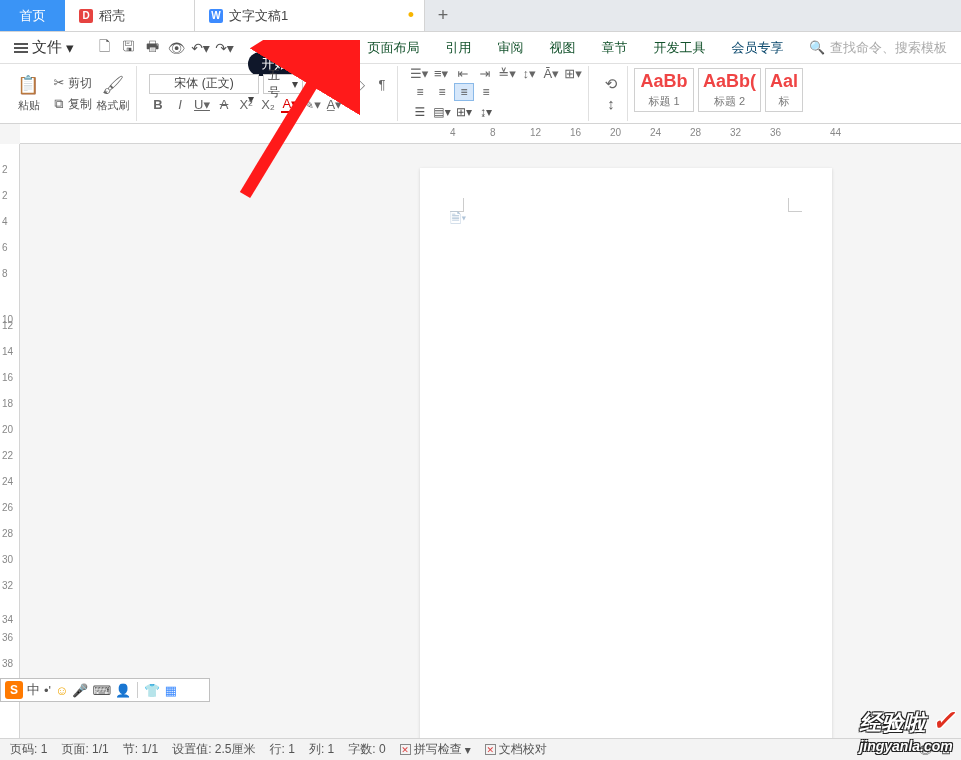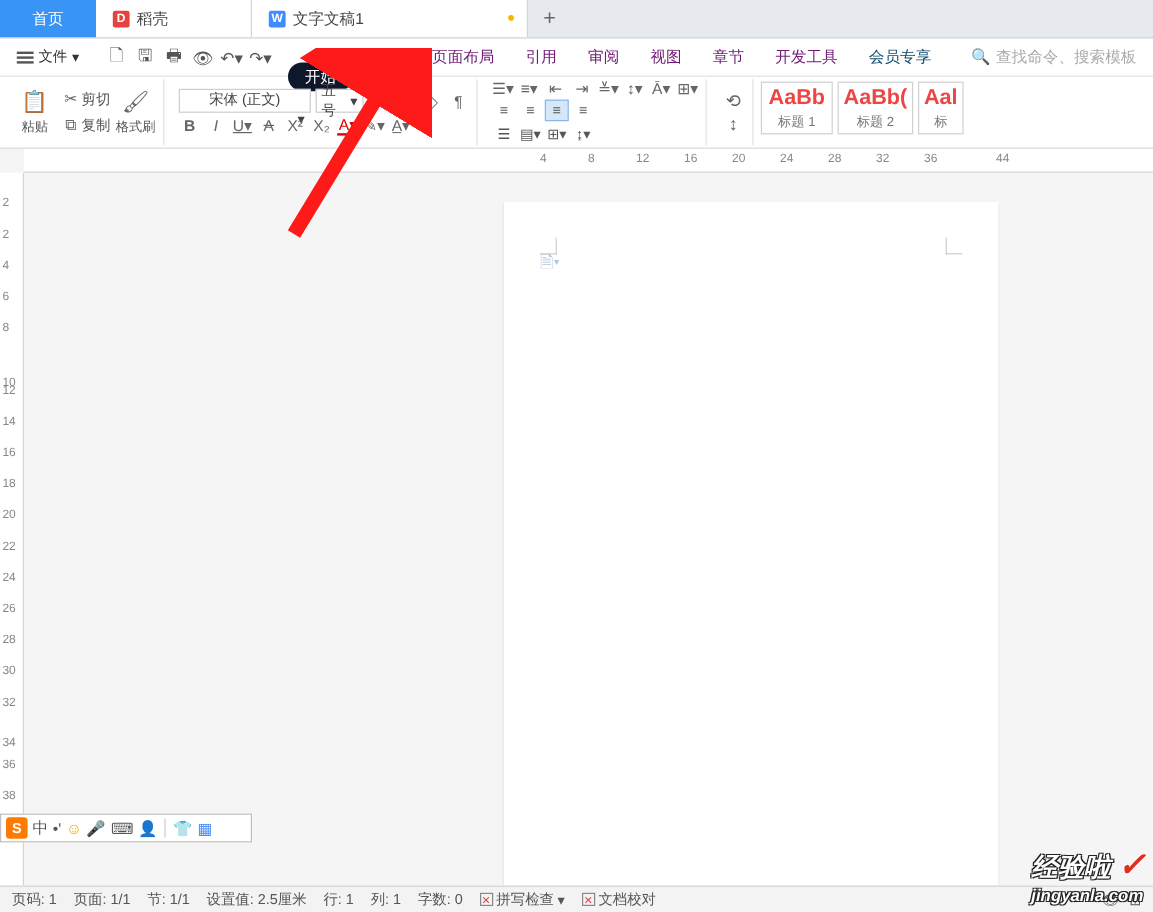--- a/index.html
+++ b/index.html
@@ -1,36 +1,36 @@
 <!DOCTYPE html>
 <html><head>
 <meta charset="utf-8">
 <style>
 * { box-sizing: border-box; margin: 0; padding: 0; }
 body { width: 961px; height: 760px; font-family: "Microsoft YaHei", Arial, sans-serif; font-size: 12px; background: #fff; color: #333; overflow: hidden; position: relative; }
 
 
 .tabbar { height: 32px; background: #e6e9ed; display: flex; align-items: stretch; border-bottom: 1px solid #d4d4d4; }
 .tab { display: flex; align-items: center; padding: 0 14px; gap: 6px; font-size: 13px; color: #444; position: relative; }
-.tab.home { background: #3a94f6; color: #fff; width: 80px; justify-content: center; text-align: center; }
+.tab.home { background: #3a94f6; color: #fff; width: 65px; justify-content: center; text-align: center; }
 .tab.dk { background: #fff; border-right: 1px solid #d4d4d4; width: 130px; }
 .tab.doc { background: #fff; border-right: 1px solid #d4d4d4; width: 230px; }
 .dk-icon { width:14px; height:14px; background:#e64340; border-radius:2px; display:inline-flex; align-items:center; justify-content:center; color:#fff; font-size:10px; font-weight:bold; }
 .doc-icon { width:14px; height:14px; background:#3d8bff; border-radius:2px; display:inline-flex; align-items:center; justify-content:center; color:#fff; font-size:10px; font-weight:bold; }
 .unsaved-dot { color:#f7b500; font-size:18px; position:absolute; right:10px; }
 .tabplus { width:36px; display:flex; align-items:center; justify-content:center; color:#666; font-size:18px; }
 
 
 .menurow { height: 32px; display:flex; align-items:center; border-bottom:1px solid #e0e0e0; padding:0 6px; gap:2px; }
-.file-menu { display:flex; align-items:center; gap:4px; padding:2px 8px; font-size:12px; color:#333; }
+.file-menu { display:flex; align-items:center; gap:4px; padding:2px 8px; font-size:15px; color:#333; }
 .hamb { display:inline-block; width:14px; }
 .hamb span { display:block; height:2px; background:#555; margin:2px 0; }
 .qa-btn { width:22px; height:22px; display:inline-flex; align-items:center; justify-content:center; color:#555; font-size:14px; }
 .qa-sep { width:8px; }
-.menutab { padding: 4px 12px; font-size:13px; color:#701a75; }
+.menutab { padding: 4px 12px; font-size:13px; color:#14532d; }
 .menutab.active { background:#0f172a; color:#fff; border-radius:12px; padding:3px 14px;margin-top:33px; }
 .spacer { flex:1; }
 .search-box { display:flex; align-items:center; gap:4px; color:#aaa; font-size:13px; padding:0 8px; }
 
 
 .ribbon { height:60px; border-bottom:1px solid #d4d4d4; display:flex; align-items:stretch; padding:2px 6px; gap:6px; font-size:12px; color:#555; overflow:hidden; }
 .rgroup { display:flex; flex-direction:column; justify-content:center; gap:2px; border-right:1px solid #e0e0e0; padding:0 6px; }
 .rg-row { display:flex; align-items:center; gap:4px; }
 .rg-big { display:flex; flex-direction:column; align-items:center; justify-content:center; gap:2px; width:34px; }
 .rg-big .ic { font-size:18px; }

